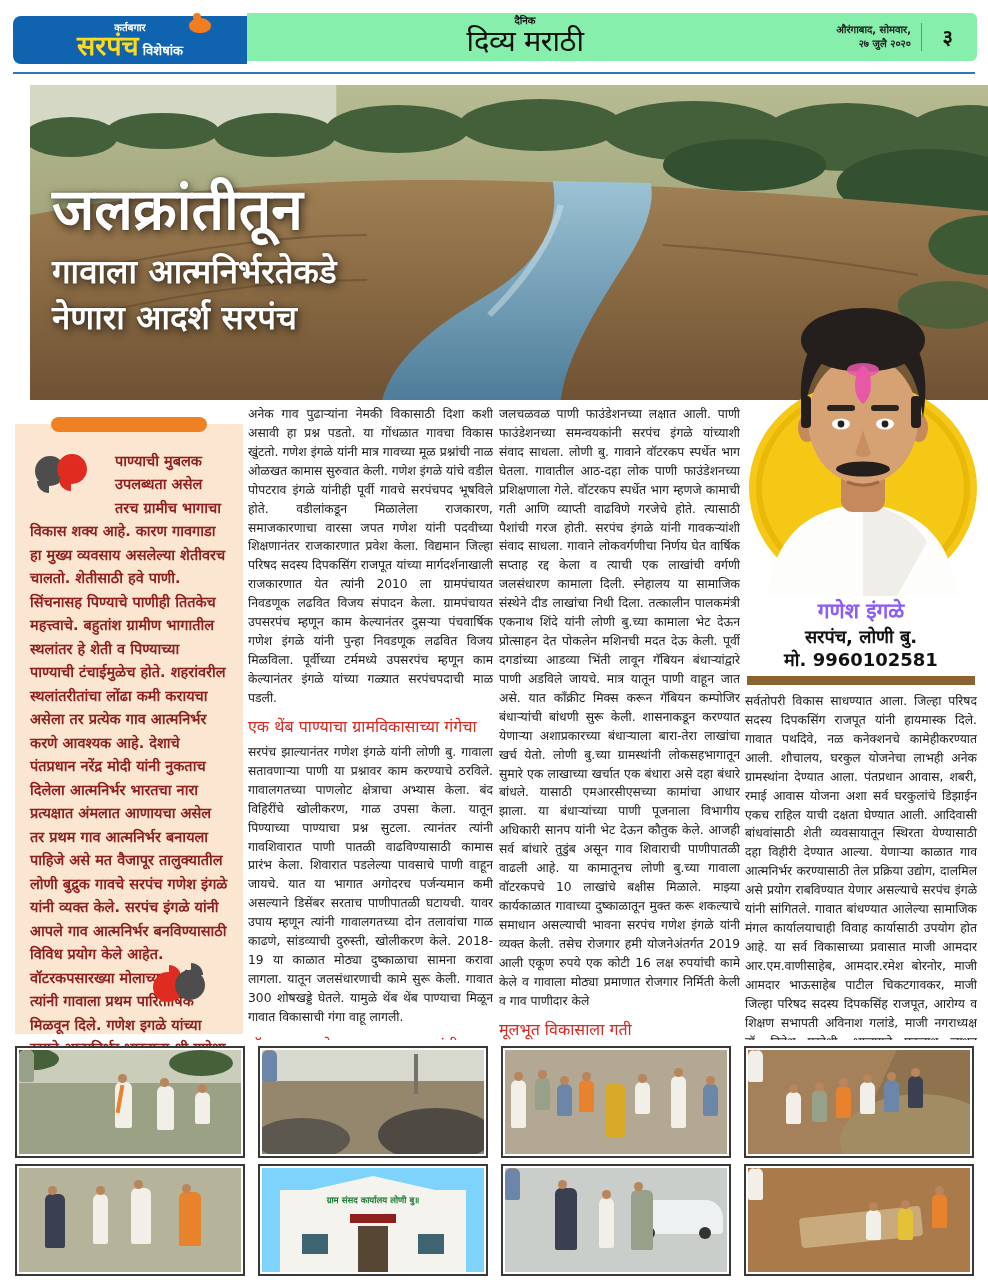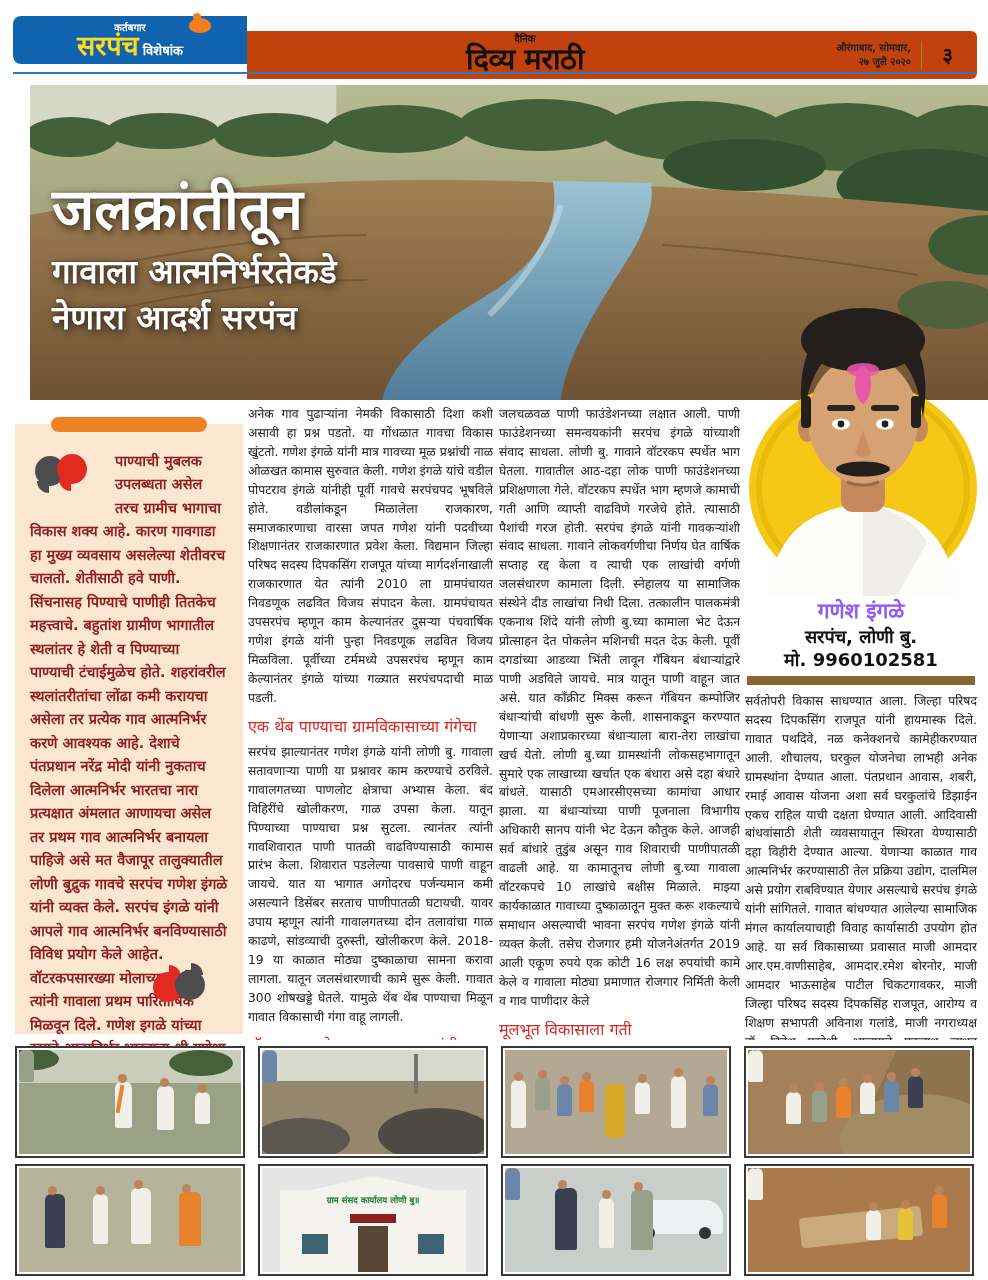--- a/index.html
+++ b/index.html
@@ -8,24 +8,24 @@
 
   
   .badge{position:absolute;left:13px;top:16px;width:234px;height:48px;background:#1063ae;
          border-radius:8px 0 0 8px;color:#fff;text-align:center;z-index:3}
   .badge-top{font-size:10px;font-weight:700;margin-top:4px;position:relative;display:inline-block;line-height:1}
   .turban{position:absolute;right:-28px;top:-6px;width:22px;height:15px;background:#f07d1f;border-radius:50% 50% 45% 45%}
   .turban::after{content:'';position:absolute;top:-5px;left:4px;width:8px;height:8px;background:#f07d1f;border-radius:50%}
   .badge-main{line-height:1;margin-top:-3px}
   .badge-big{color:#ffd91c;font-size:27px;font-weight:800}
   .badge-suffix{color:#fff;font-size:13px;font-weight:700;margin-left:4px}
-  .yellowbar{position:absolute;left:247px;top:31px;width:730px;height:48px;background:#c2410c;border-radius:0 6px 6px 0}
+  .yellowbar{position:absolute;left:247px;top:13px;width:730px;height:48px;background:#86efac;border-radius:0 6px 6px 0}
   .logo{position:absolute;left:168px;top:0;width:220px;text-align:center;color:#111}
   .logo-small{font-size:10px;font-weight:700;line-height:1;margin-top:3px}
-  .logo-main{font-size:29px;font-weight:700;line-height:1.05;letter-spacing:-.5px}
+  .logo-main{font-size:29px;font-weight:400;line-height:1.05;letter-spacing:-.5px}
   .dateline{position:absolute;right:66px;top:10px;font-size:10px;line-height:1.35;text-align:right;color:#222;font-weight:600}
   .date-sep{position:absolute;right:55px;top:10px;width:1px;height:28px;background:#9a8a10}
   .pagenum{position:absolute;right:24px;top:10px;font-size:20px;font-weight:800;color:#111}
   .header-rule{position:absolute;left:13px;top:72px;width:962px;height:2px;background:#2f76bf}
 
   
   .hero{position:absolute;left:30px;top:85px;width:978px;height:315px;overflow:hidden;z-index:1}
   .hero svg{display:block;width:100%;height:100%}
   .headline{position:absolute;left:22px;top:96px;color:#fff;
             text-shadow:2px 3px 8px rgba(0,0,0,.65),0 0 2px rgba(0,0,0,.5)}
@@ -114,21 +114,21 @@
   .p4 .person:nth-of-type(5){left:112px;top:32px}
   .p4 .person:nth-of-type(6){left:136px;top:30px}
   .p4 .person:nth-of-type(7){left:160px;top:26px}
 
   .p5{background:#b6b39b}
   .p5 .person:nth-of-type(1){left:26px;top:26px;width:20px;height:54px}
   .p5 .person:nth-of-type(2){left:74px;top:26px;height:50px}
   .p5 .person:nth-of-type(3){left:112px;top:20px;width:20px;height:56px}
   .p5 .person:nth-of-type(4){left:160px;top:24px;width:22px;height:54px}
 
-  .p6{background:#e5e5e5}
+  .p6{background:#7dd3fc}
   .p6 .bld{position:absolute;left:18px;top:22px;width:186px;height:82px;background:#f4f3ed}
   .p6 .ped{position:absolute;left:40px;top:8px;width:142px;height:16px;background:#f4f3ed;
            clip-path:polygon(0 100%,50% 0,100% 100%)}
   .p6 .sign{position:absolute;left:24px;top:28px;width:174px;text-align:center;font-size:8.5px;
             font-weight:700;color:#1d7a33;line-height:1.1}
   .p6 .door{position:absolute;left:96px;top:58px;width:30px;height:46px;background:#584634}
   .p6 .redsign{position:absolute;left:88px;top:46px;width:46px;height:9px;background:#8e1f1f}
   .p6 .win{position:absolute;width:26px;height:20px;background:#3d6470;top:66px}
   .p6 .w1{left:40px}.p6 .w2{left:156px}
 

